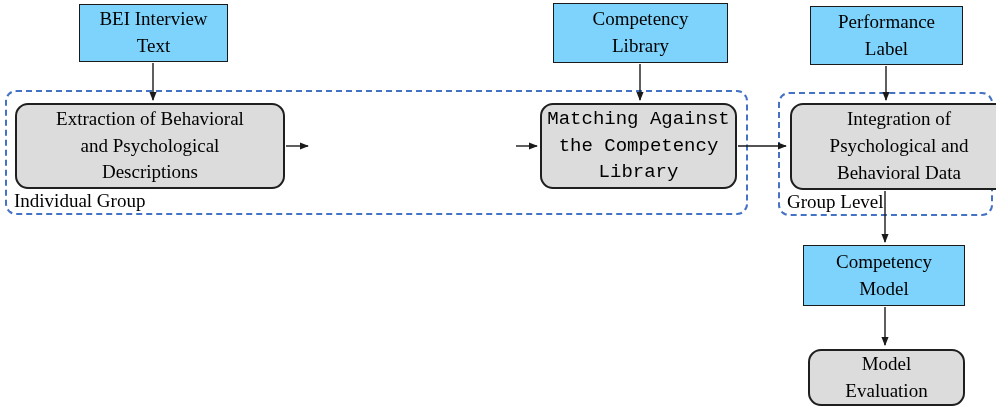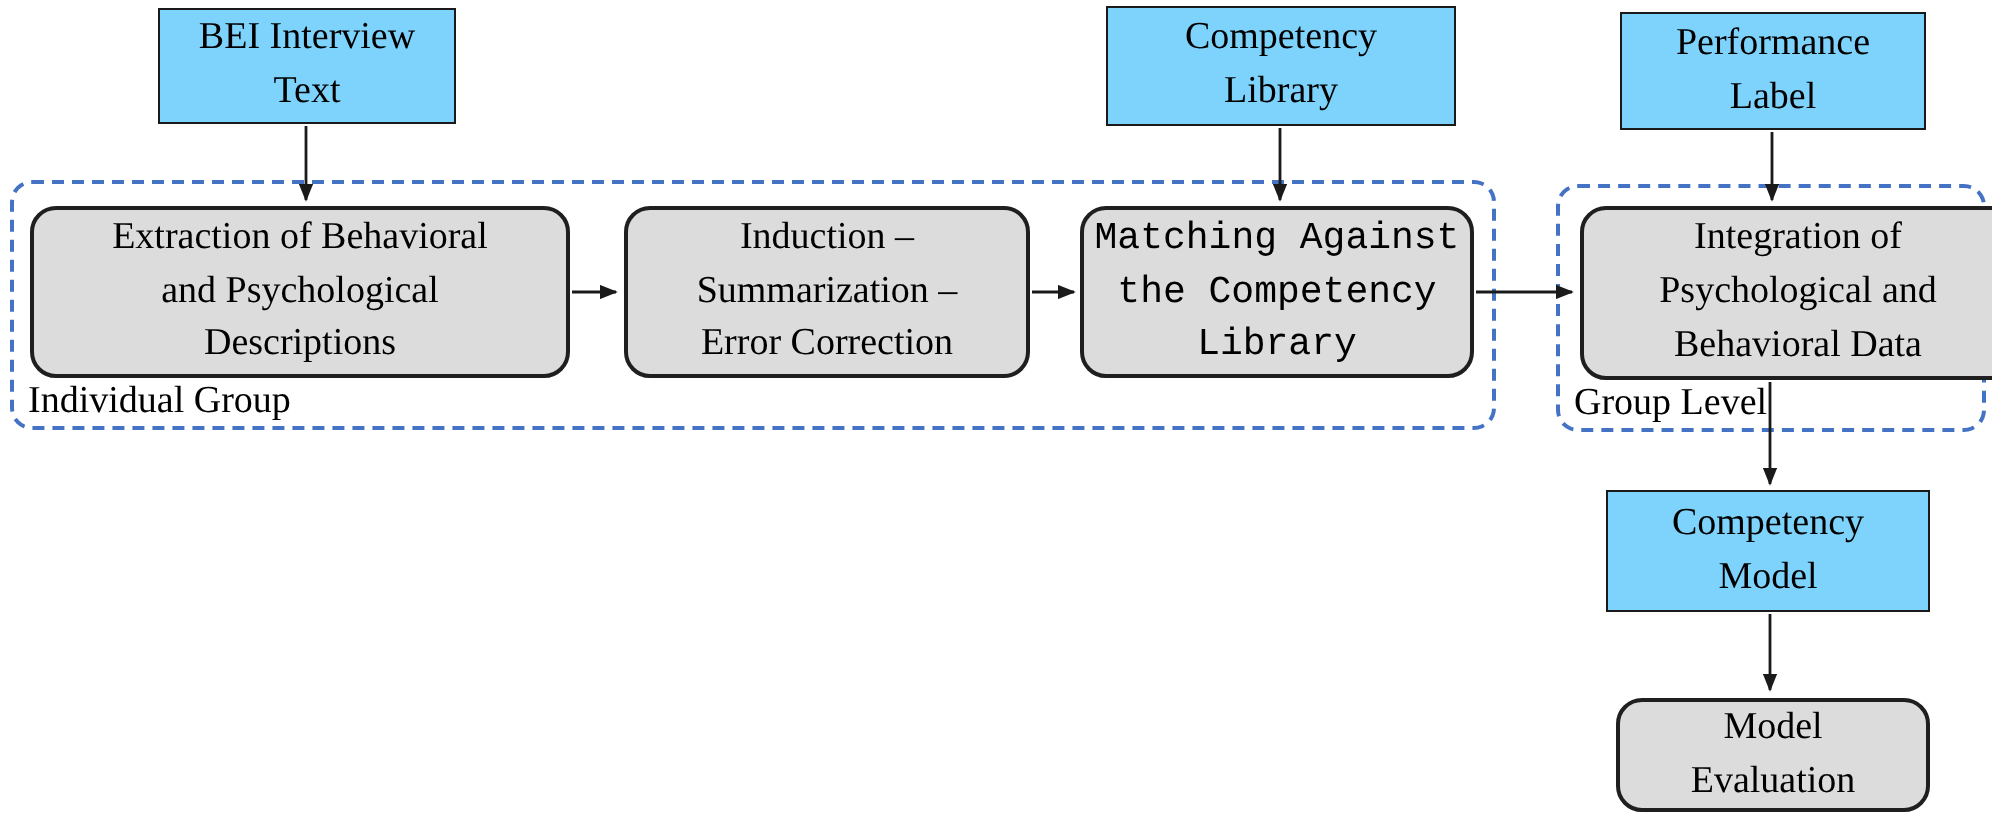--- a/index.html
+++ b/index.html
@@ -91,25 +91,20 @@
   <div class="box proc pos-extraction">
     <span>Extraction of Behavioral
 and Psychological
 Descriptions</span>
   </div>
 
   <div class="box io pos-performance">
     <span>Performance
 Label</span>
   </div>
-  <div class="box proc pos-induction">
-    <span>Induction –
-Summarization –
-Error Correction</span>
-  </div>
   <div class="box proc pos-matching">
     <span>Matching Against
 the Competency
 Library</span>
   </div>
   <div class="box proc pos-integration">
     <span>Integration of
 Psychological and
 Behavioral Data</span>
   </div>

